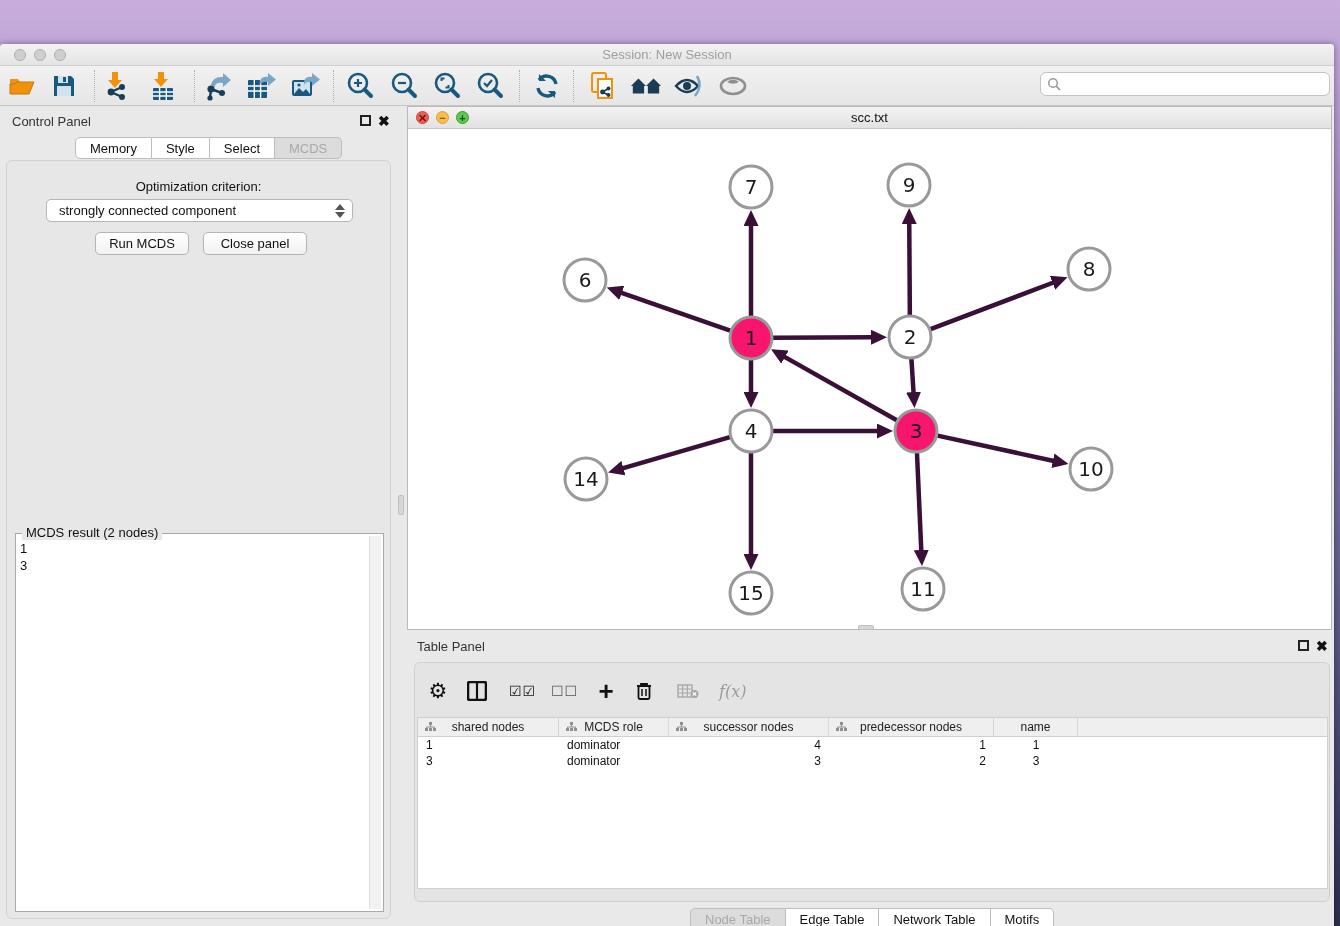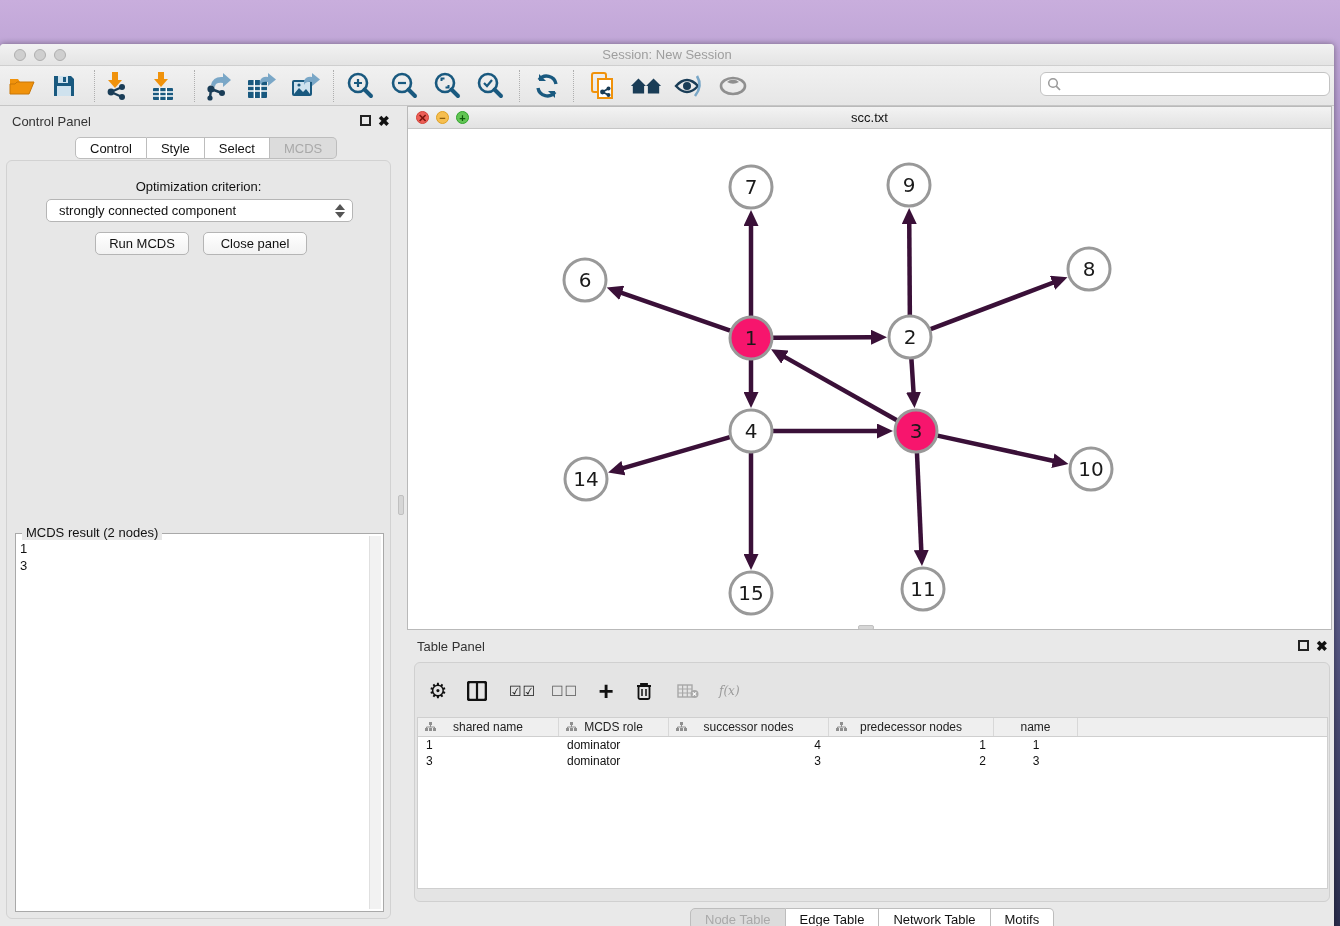--- a/index.html
+++ b/index.html
@@ -81,21 +81,21 @@
   #graph-svg { position:absolute; left:0; top:22px; }
   .splitter-h { position:absolute; left:450px; bottom:-1px; width:16px; height:5px;
     background:#D6D6D6; border:1px solid #C0C0C0; border-radius:2px; }
   
   .tp-header { position:absolute; left:407px; top:591px; width:927px; height:26px; }
   .tp-content { position:absolute; left:414px; top:618px; width:916px; height:240px;
     background:#E4E4E4; border:1px solid #D0D0D0; border-radius:6px; }
   .tp-toolbar { position:absolute; left:10px; top:10px; height:36px; display:flex; align-items:center; gap:16px; }
   .tpt-icon { width:26px; text-align:center; font-size:19px; color:#111; }
   .tpt-dim { color:#A8A8A8; }
-  .fx { font-family:"DejaVu Serif", serif; font-style:italic; font-size:12px; color:#9A9A9A; }
+  .fx { font-family:"DejaVu Serif", serif; font-style:italic; font-size:16px; color:#9A9A9A; }
   .data-table { position:absolute; left:2px; top:54px; width:911px; height:172px; background:#fff;
     border:1px solid #CFCFCF; }
   .dt-header { display:flex; height:19px; background:#EFEFEF; border-bottom:1px solid #CFCFCF; }
   .dt-th { position:relative; font-size:12px; color:#222; text-align:center; line-height:18px;
     border-right:1px solid #D8D8D8; }
   .dt-th .tree-ic { position:absolute; left:7px; top:4px; }
   .dt-row { display:flex; height:16px; }
   .dt-td { font-size:12px; color:#111; line-height:16px; padding:0 8px; white-space:nowrap; }
   .ta-r { text-align:right; }
   .c0{width:141px;} .c1{width:110px;} .c2{width:160px;} .c3{width:165px;} .c4{width:84px;text-align:center;}
@@ -265,21 +265,21 @@
       <input placeholder="" style="">
     </div>
   </div>
 
   <div class="cp-header">
     <span class="panel-title">Control Panel</span>
     <span class="win-float" style="left:360px"></span>
     <span class="win-close" style="left:378px">✖</span>
   </div>
   <div class="cp-tabs">
-    <div class="seg-tab">Control</div>
+    <div class="seg-tab">Memory</div>
     <div class="seg-tab">Style</div>
     <div class="seg-tab">Select</div>
     <div class="seg-tab sel-dim">MCDS</div>
   </div>
   <div class="cp-content">
     <div class="opt-label">Optimization criterion:</div>
     <div class="dropdown">
       <span>strongly connected component</span>
       <span class="dd-stepper">
           <span class="up"></span>
@@ -390,21 +390,21 @@
     <div class="data-table">
       <div class="dt-header">
         <div class="dt-th c0">
           <svg class="tree-ic" width="11" height="10" viewBox="0 0 11 10">
               <rect x="4" y="0" width="3" height="3" fill="#8F8F8F"></rect>
               <rect x="0" y="6" width="3" height="3" fill="#8F8F8F"></rect>
               <rect x="4" y="6" width="3" height="3" fill="#8F8F8F"></rect>
               <rect x="8" y="6" width="3" height="3" fill="#8F8F8F"></rect>
               <path d="M5.5 3 v2 M1.5 6 v-1 h8 v1" stroke="#8F8F8F" fill="none"></path>
             </svg>
-          <span>shared name</span>
+          <span>shared nodes</span>
         </div>
         <div class="dt-th c1">
           <svg class="tree-ic" width="11" height="10" viewBox="0 0 11 10">
               <rect x="4" y="0" width="3" height="3" fill="#8F8F8F"></rect>
               <rect x="0" y="6" width="3" height="3" fill="#8F8F8F"></rect>
               <rect x="4" y="6" width="3" height="3" fill="#8F8F8F"></rect>
               <rect x="8" y="6" width="3" height="3" fill="#8F8F8F"></rect>
               <path d="M5.5 3 v2 M1.5 6 v-1 h8 v1" stroke="#8F8F8F" fill="none"></path>
             </svg>
           <span>MCDS role</span>

